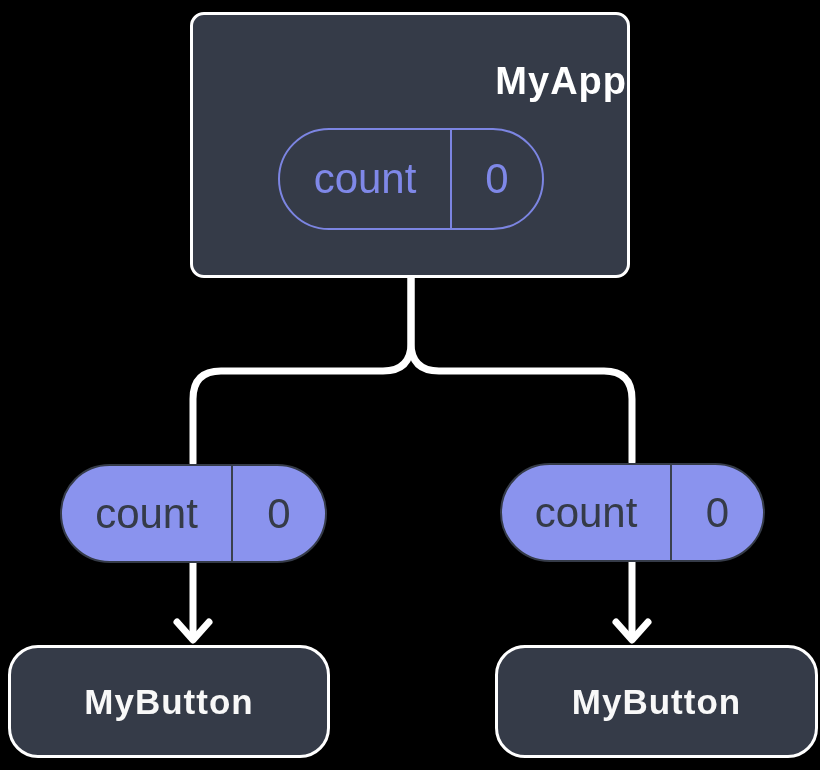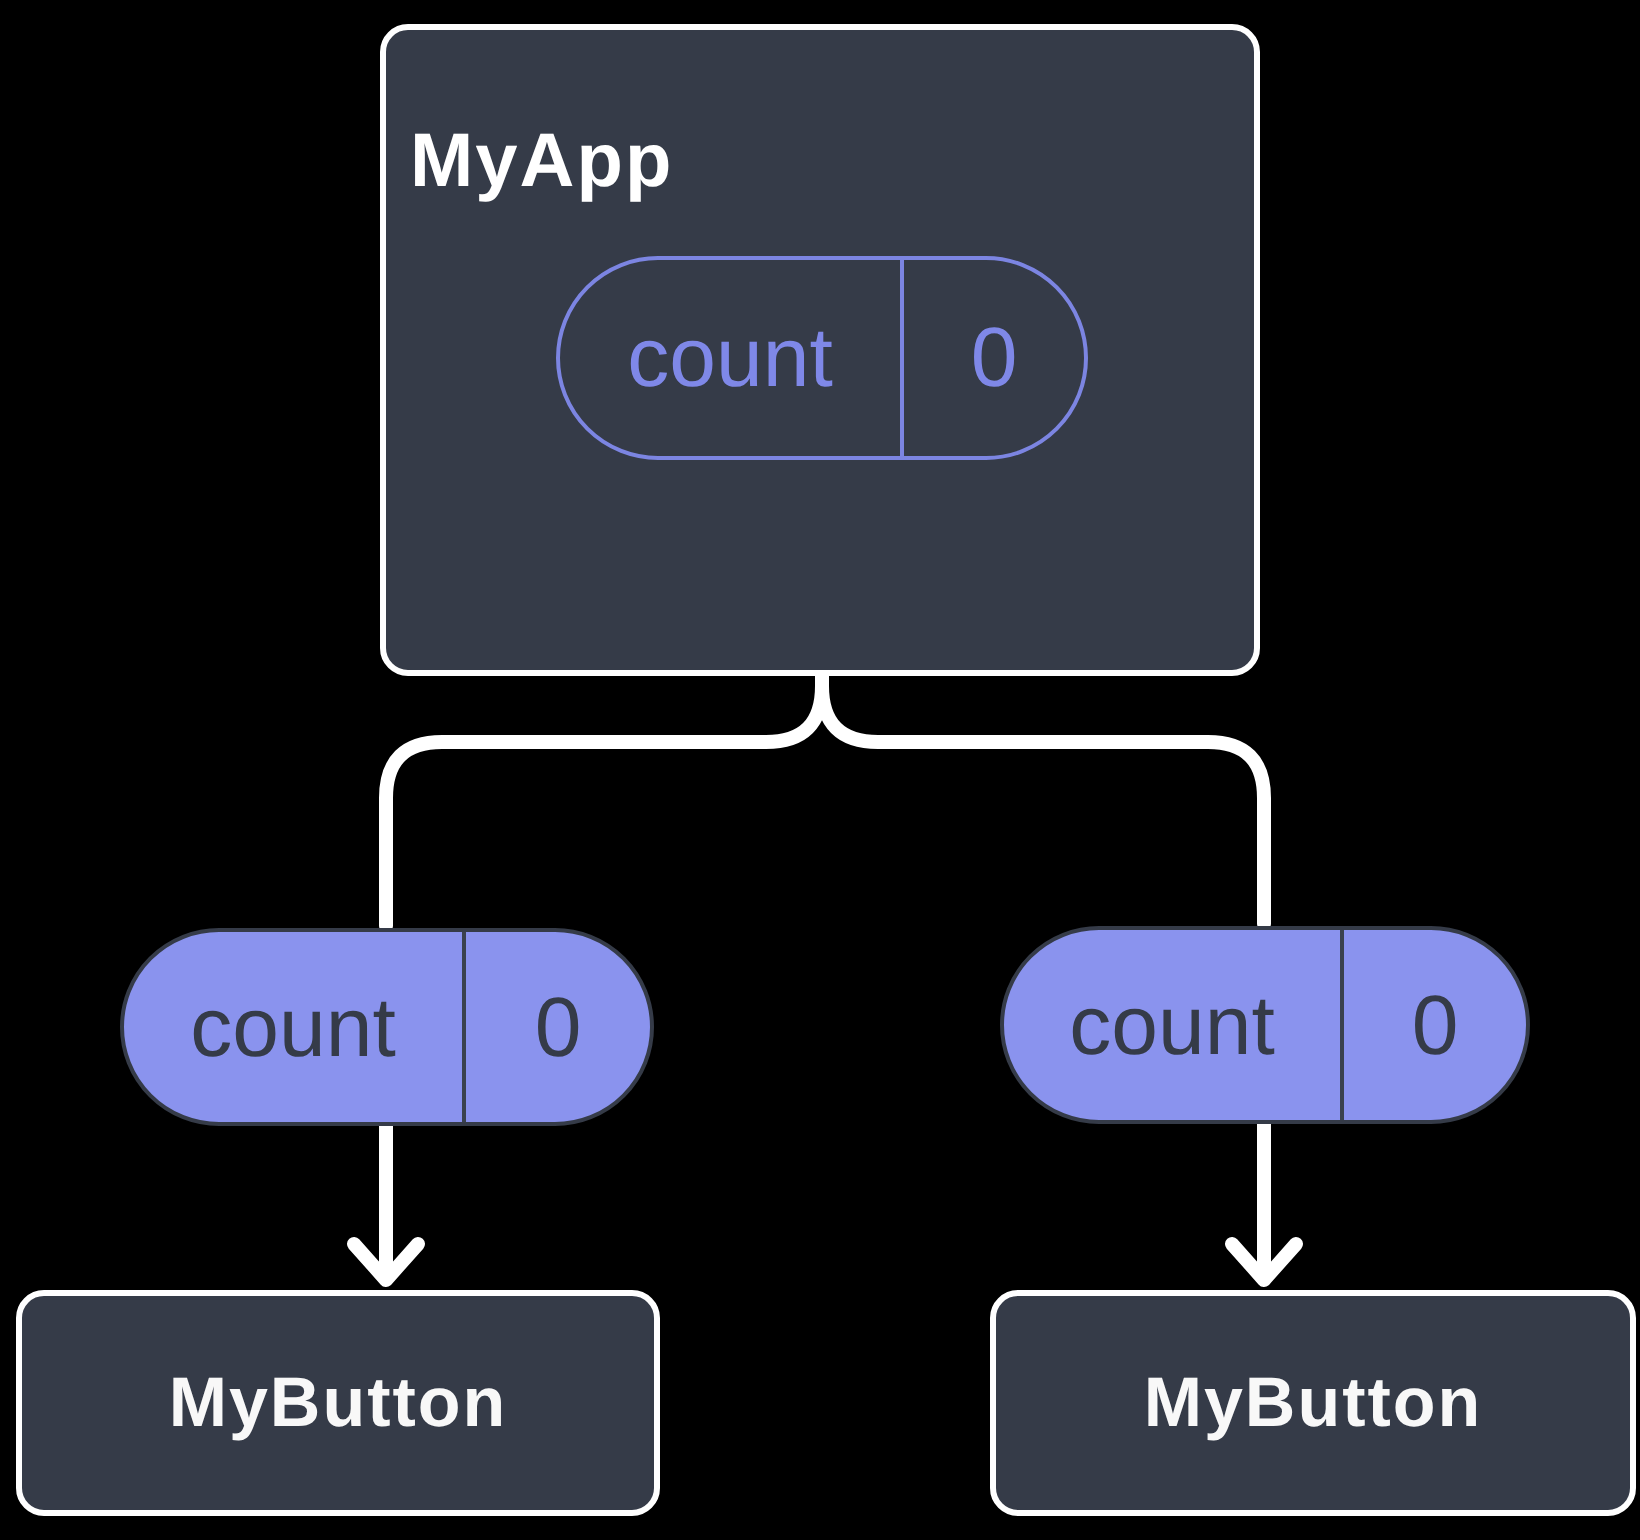--- a/index.html
+++ b/index.html
@@ -22,32 +22,32 @@
   }
   .node {
     position: absolute;
     background: #353b48;
     border: 3px solid #ffffff;
     border-radius: 14px;
     z-index: 2;
   }
   .node-root {
     left: 190px; top: 12px;
-    width: 440px; height: 326px;
-    display: flex; flex-direction: column; align-items: flex-start; padding-left: 12px;
+    width: 440px; height: 266px;
+    display: flex; flex-direction: column; align-items: flex-end; padding-left: 12px;
   }
   .node-title {
     color: #ffffff;
     font-size: 38px;
     font-weight: 700;
     letter-spacing: 1px;
     margin-top: 45px;
   }
   .node-leaf {
-    display: flex; align-items: center; justify-content: center;
+    display: flex; align-items: center; justify-content: center; border-radius: 30px;
   }
   .node-leaf-left  { left: 8px;   top: 645px; width: 322px; height: 113px; }
   .node-leaf-right { left: 495px; top: 645px; width: 323px; height: 113px; }
   .leaf-title {
     color: #f8f8f8;
     font-size: 35px;
     font-weight: 700;
     letter-spacing: 1px;
   }
   .pill {

